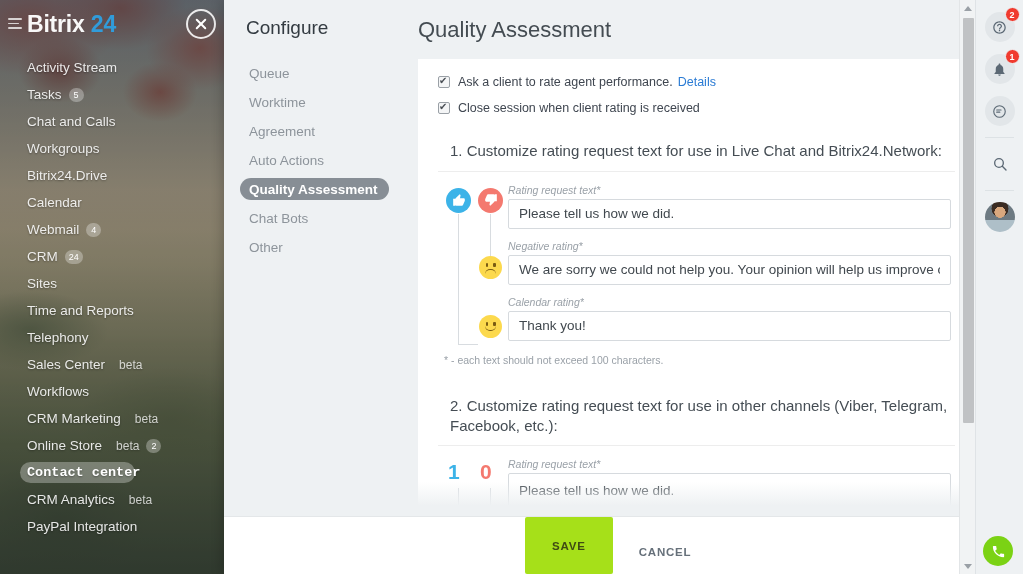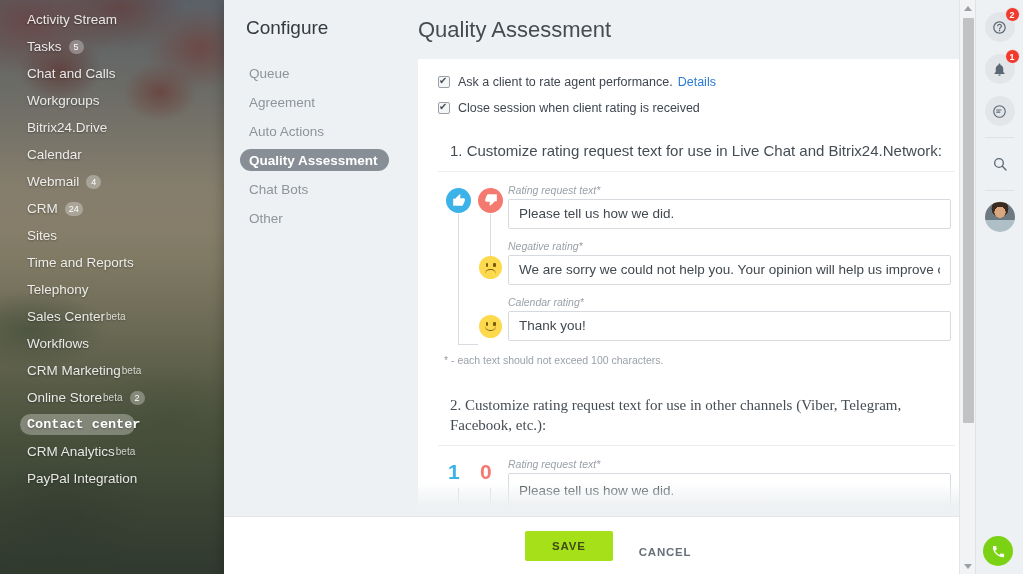--- a/index.html
+++ b/index.html
@@ -59,21 +59,21 @@
 
   .ln-list { position: relative; padding-top: 6px; }
   .ln-item {
     position: relative; display: flex; align-items: center;
     height: 27px; padding-left: 27px; cursor: pointer;
     color: rgba(255,255,255,.88); font-size: 13.5px;
     text-shadow: 0 1px 2px rgba(0,0,0,.35);
   }
   .ln-item .lbl { white-space: nowrap; }
   .ln-item .beta {
-    font-size: 10px; vertical-align: super; margin-left: 1px; opacity: .85;
+    font-size: 12px; vertical-align: super; margin-left: 14px; opacity: .85;
   }
   .ln-item .cnt {
     margin-left: 7px; min-width: 15px; height: 14px; line-height: 14px;
     padding: 0 4px; border-radius: 8px; font-size: 9px; text-align: center;
     background: rgba(255,255,255,.30); color: #fff; text-shadow: none;
   }
   .ln-item.active .pillbg {
     position: absolute; left: 20px; top: 3px; height: 21px;
     border-radius: 11px; background: rgba(255,255,255,.30);
     z-index: 0;
@@ -177,21 +177,21 @@
     border: 1px solid #9aa0a6; background: #f4f5f6; border-radius: 2px;
     position: relative; cursor: pointer;
   }
   .chk::after {
     content: "✔"; position: absolute; left: 0px; top: -3px;
     font-size: 10px; color: #4a4f55; line-height: 14px;
   }
   .dlink { color: #2a7bd4; margin-left: 5px; cursor: pointer; }
 
   .sec-title { font-size: 15px; color: #454d54; padding: 14px 0 10px 12px; line-height: 1.32; border-bottom: 1px solid #ededed; }
-  .sec2 { padding-right: 6px; font-family: Liberation Serif, serif; }
+  .sec2 { padding-right: 6px; }
 
   .rate-block { display: flex; padding: 12px 0 0 6px; position: relative; }
   .icon-col { width: 64px; position: relative; flex: none; }
   .fields-col { flex: 1; padding-right: 4px; }
 
   .circ { position: absolute; width: 25px; height: 25px; border-radius: 50%; display: flex; align-items: center; justify-content: center; }
   .circ.up   { left: 2px;  top: 4px; background: #3cb3e8; }
   .circ.down { left: 34px; top: 4px; background: #f4796f; }
   .face { position: absolute; width: 23px; height: 23px; border-radius: 50%; background: #fcd94d; }
   .face.sad   { left: 35px; top: 72px; }
@@ -226,21 +226,21 @@
     width: 100%; height: 56px; border: 1px solid #d6dade; background: #fff;
     border-radius: 2px; padding: 7px 10px; font-size: 13.5px; color: #41484e;
     font-family: "Liberation Sans", sans-serif; outline: none; resize: none; line-height: 1.5;
   }
 
   .fadeout { position: absolute; left: 0; right: 0; bottom: 0; height: 34px;
     background: linear-gradient(to bottom, rgba(238,241,243,0), #eef1f3 70%); pointer-events: none; }
 
   .modal-foot {
     height: 58px; background: #fff; border-top: 1px solid #e4e7e9;
-    display: flex; align-items: center; padding-left: 301px; flex: none;
+    display: flex; padding-left: 301px; flex: none;
   }
   .btn-save {
     background: #a6e019; color: #3f4a14; border: none; border-radius: 2px;
     font-size: 11.5px; font-weight: bold; letter-spacing: .8px;
     padding: 9px 27px; cursor: pointer; font-family: "Liberation Sans", sans-serif;
   }
   .btn-cancel {
     background: none; border: none; color: #66707a; font-size: 11.5px;
     font-weight: bold; letter-spacing: .8px; margin-left: 26px; cursor: pointer;
     font-family: "Liberation Sans", sans-serif;
@@ -259,20 +259,32 @@
     <div class="bg-title">Cont</div>
     <div class="bg-tile t1"></div>
     <div class="bg-tile t2"></div>
     <div class="bg-tile t3"></div>
     <div class="bg-tile t4"></div>
     <div class="bg-tile-cap">Cor</div>
   </div>
 
   <div id="left-nav">
     <div id="left-nav-tint"></div>
+    <div class="ln-head">
+      <div class="burger">
+          <i></i>
+          <i></i>
+          <i></i>
+        </div>
+      <div class="logo">
+        <span>Bitrix</span>
+        <b>24</b>
+      </div>
+      <div class="close-btn"></div>
+    </div>
     <div class="ln-list" id="ln-list">
         <div class="ln-item">
           <span class="lbl">Activity Stream</span>
         </div>
         <div class="ln-item">
           <span class="lbl">Tasks</span>
           <span class="cnt">5</span>
         </div>
         <div class="ln-item">
           <span class="lbl">Chat and Calls</span>
@@ -334,20 +346,23 @@
   </div>
 
   <div id="modal">
     <div class="modal-body">
 
       <div class="cfg-pane">
         <div class="cfg-title">Configure</div>
         <div id="cfg-list">
             <div class="cfg-item">
               <span class="txt">Queue</span>
+            </div>
+            <div class="cfg-item">
+              <span class="txt">Worktime</span>
             </div>
             <div class="cfg-item">
               <span class="txt">Agreement</span>
             </div>
             <div class="cfg-item">
               <span class="txt">Auto Actions</span>
             </div>
             <div class="cfg-item active">
               <span class="pill" style="width: 149px;"></span>
               <span class="txt">Quality Assessment</span>

